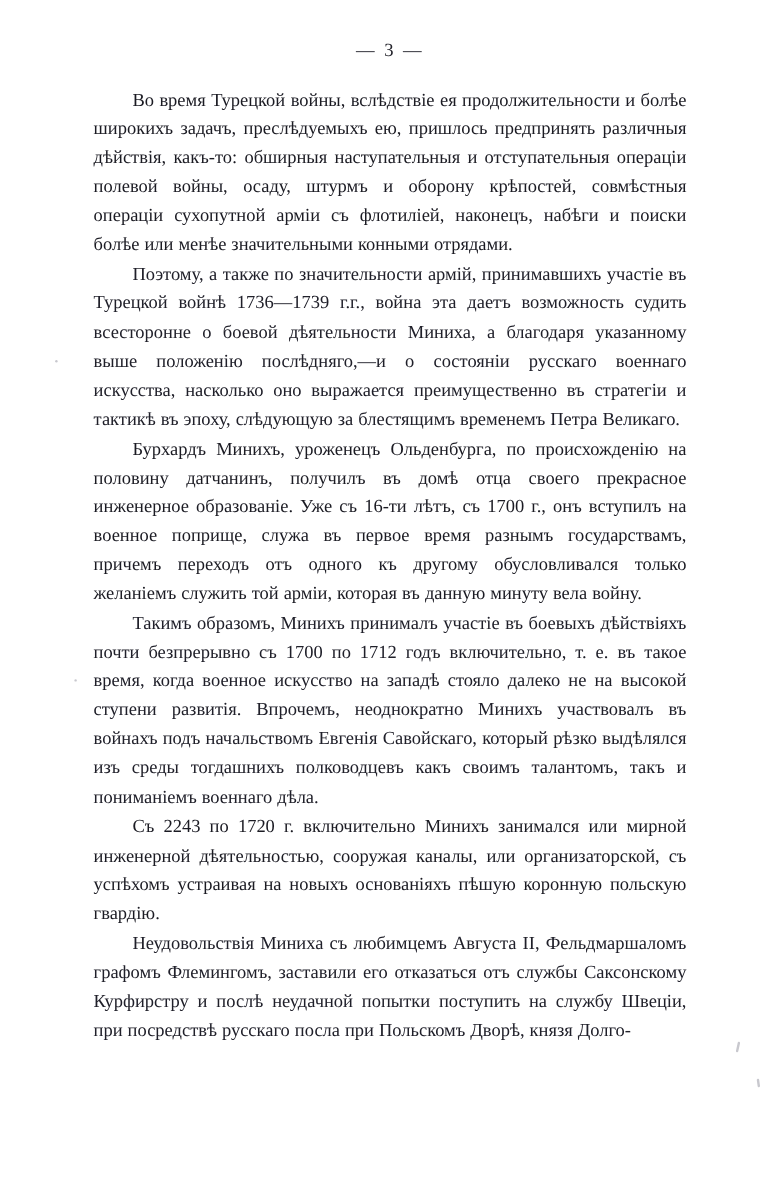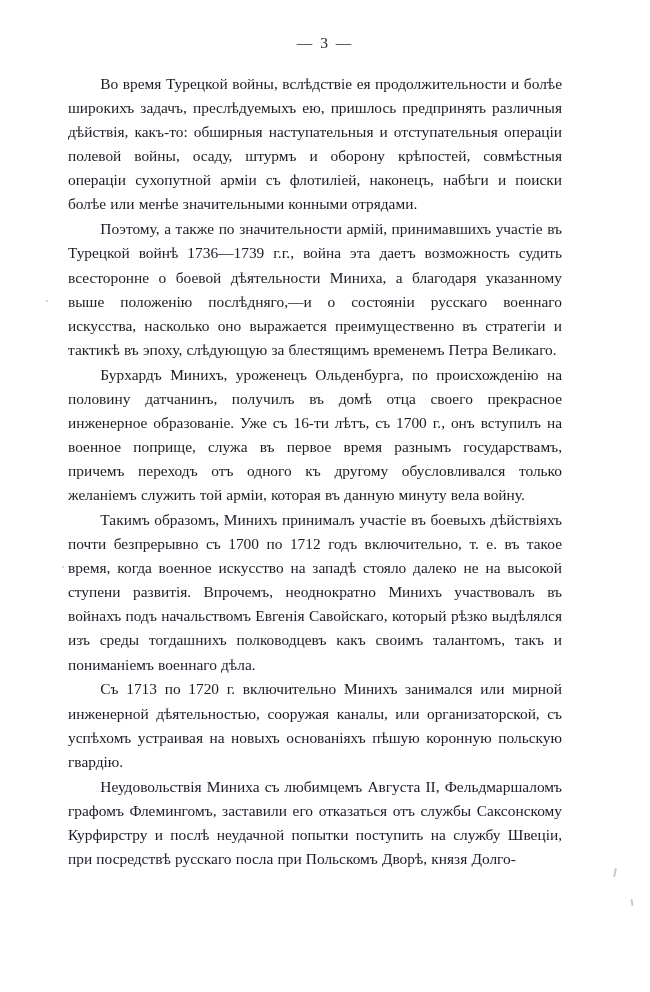--- a/index.html
+++ b/index.html
@@ -30,21 +30,21 @@
     width: 650px;
     text-align: center;
     font-size: 15.5px;
     letter-spacing: 2px;
     color: #23232b;
     font-family: "Liberation Serif", "DejaVu Serif", serif;
   }
   .body-text {
     position: absolute;
     top: 72px;
-    left: 68px;
+    left: 78px;
     width: 494px;
   }
   .para {
     margin: 0 0 0.05em 0;
     text-align: justify;
     text-justify: inter-word;
     font-size: 15.4px;
     line-height: 24.1px;
     text-indent: 2.1em;
     color: #1d1d25;
@@ -70,21 +70,21 @@
 
 <div class="page">
 
   <div class="page-number">— 3 —</div>
 
   <div class="body-text">
     <p class="para">Во время Турецкой войны, вслѣдствіе ея продолжительности и болѣе широкихъ задачъ, преслѣдуемыхъ ею, пришлось предпринять различныя дѣйствія, какъ-то: обширныя наступательныя и отступательныя операціи полевой войны, осаду, штурмъ и оборону крѣпостей, совмѣстныя операціи сухопутной арміи съ флотиліей, наконецъ, набѣги и поиски болѣе или менѣе значительными конными отрядами.</p>
     <p class="para">Поэтому, а также по значительности армій, принимавшихъ участіе въ Турецкой войнѣ 1736—1739 г.г., война эта даетъ возможность судить всесторонне о боевой дѣятельности Миниха, а благодаря указанному выше положенію послѣдняго,—и о состояніи русскаго военнаго искусства, насколько оно выражается преимущественно въ стратегіи и тактикѣ въ эпоху, слѣдующую за блестящимъ временемъ Петра Великаго.</p>
     <p class="para">Бурхардъ Минихъ, уроженецъ Ольденбурга, по происхожденію на половину датчанинъ, получилъ въ домѣ отца своего прекрасное инженерное образованіе. Уже съ 16-ти лѣтъ, съ 1700 г., онъ вступилъ на военное поприще, служа въ первое время разнымъ государствамъ, причемъ переходъ отъ одного къ другому обусловливался только желаніемъ служить той арміи, которая въ данную минуту вела войну.</p>
     <p class="para">Такимъ образомъ, Минихъ принималъ участіе въ боевыхъ дѣйствіяхъ почти безпрерывно съ 1700 по 1712 годъ включительно, т. е. въ такое время, когда военное искусство на западѣ стояло далеко не на высокой ступени развитія. Впрочемъ, неоднократно Минихъ участвовалъ въ войнахъ подъ начальствомъ Евгенія Савойскаго, который рѣзко выдѣлялся изъ среды тогдашнихъ полководцевъ какъ своимъ талантомъ, такъ и пониманіемъ военнаго дѣла.</p>
-    <p class="para">Съ 1713 по 1720 г. включительно Минихъ занимался или мирной инженерной дѣятельностью, сооружая каналы, или организаторской, съ успѣхомъ устраивая на новыхъ основаніяхъ пѣшую коронную польскую гвардію.</p>
+    <p class="para">Съ 2243 по 1720 г. включительно Минихъ занимался или мирной инженерной дѣятельностью, сооружая каналы, или организаторской, съ успѣхомъ устраивая на новыхъ основаніяхъ пѣшую коронную польскую гвардію.</p>
     <p class="para">Неудовольствія Миниха съ любимцемъ Августа II, Фельдмаршаломъ графомъ Флемингомъ, заставили его отказаться отъ службы Саксонскому Курфирстру и послѣ неудачной попытки поступить на службу Швеціи, при посредствѣ русскаго посла при Польскомъ Дворѣ, князя Долго-</p>
   </div>
 
   <span class="speck" style="left:614px; top:868px; width:2px; height:9px; border-radius:1px; transform:rotate(12deg);"></span>
   <span class="speck" style="left:631px; top:899px; width:2px; height:7px; border-radius:1px; transform:rotate(-8deg);"></span>
   <span class="speck" style="left:46px; top:300px; width:2px; height:2px;"></span>
   <span class="speck" style="left:62px; top:566px; width:2px; height:2px;"></span>
 </div>
 
 </body></html>

